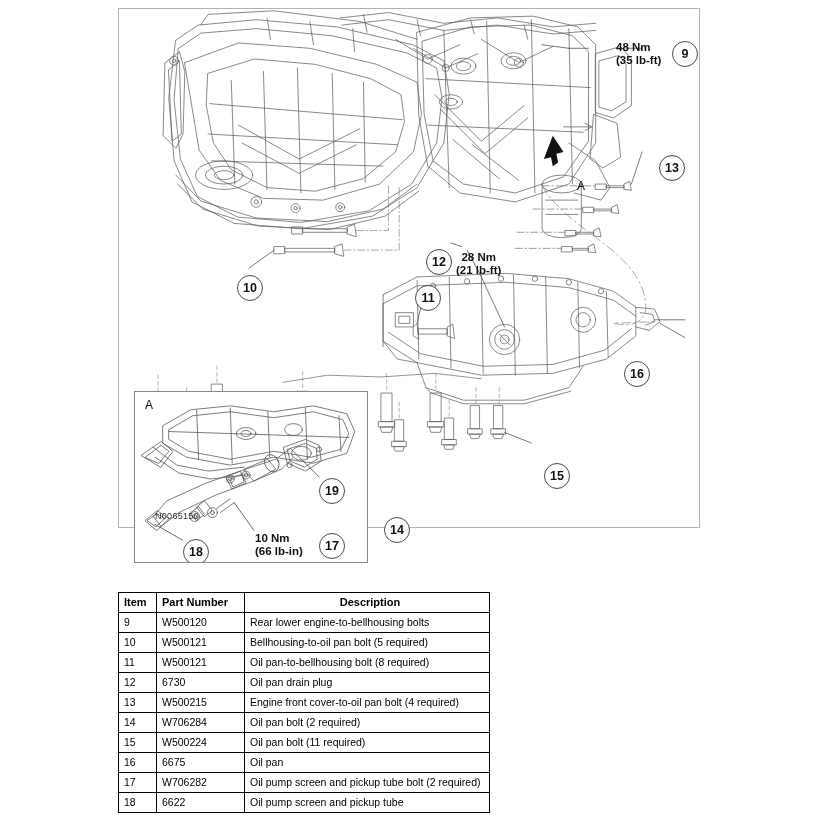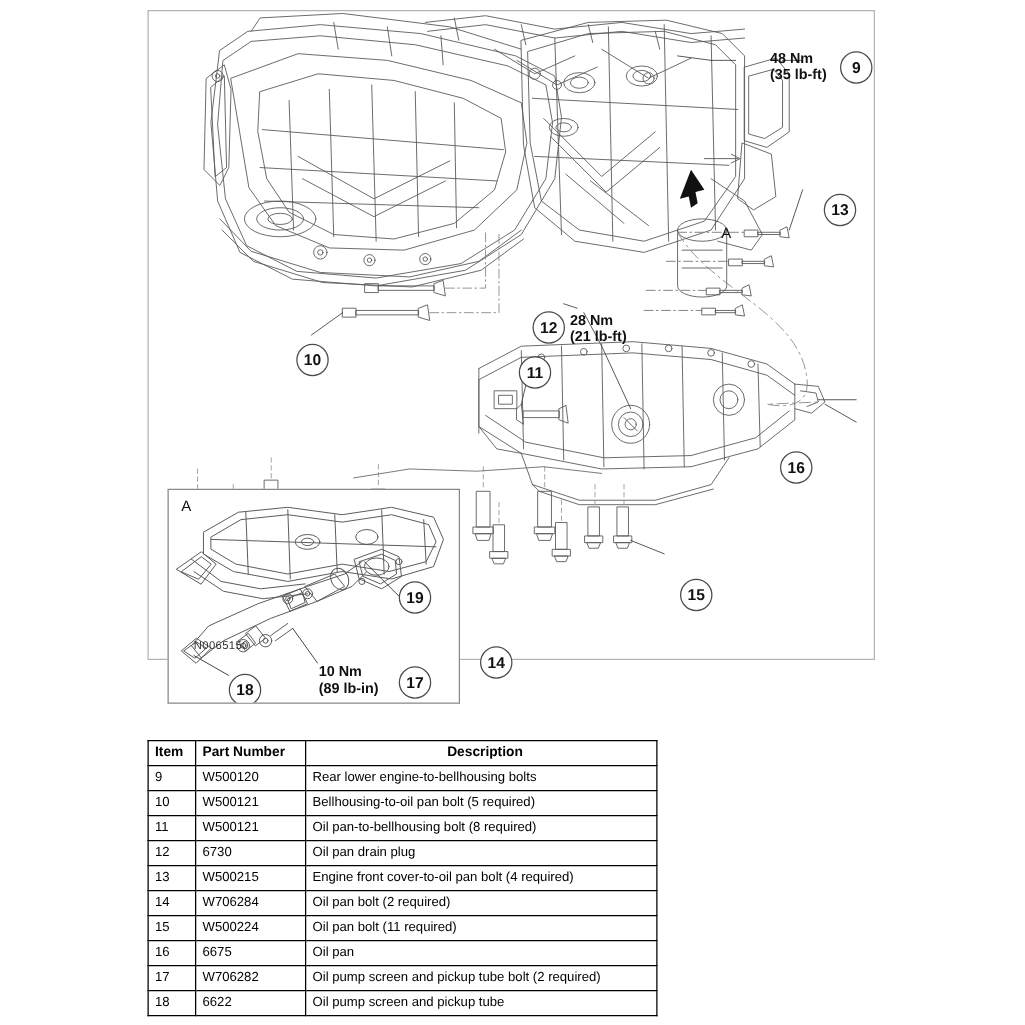--- a/index.html
+++ b/index.html
@@ -103,21 +103,21 @@
     font-size: 12px;
     font-family: "Liberation Sans", sans-serif;
     color: #111;
   }
 
   
   #parts-table {
     position: absolute;
     left: 118px;
     top: 592px;
-    width: 408px;
+    width: 372px;
     border-collapse: collapse;
     font-size: 10.5px;
     font-family: "Liberation Sans", sans-serif;
     background: #fff;
   }
   #parts-table th,
   #parts-table td {
     border: 1px solid #000;
     padding: 3px 5px;
     text-align: left;
@@ -440,21 +440,21 @@
         <path d="M488 128 L496 132 L488 136"></path>
       </g>
     </g>
   </svg>
 
   <div class="torque" style="left:497px; top:32px;">
     <span>48 Nm</span>
     <span class="l2">(35 lb-ft)</span>
   </div>
 
-  <div class="torque" style="left:337px; top:242px;">
+  <div class="torque" style="left:337px; top:242px;text-align:center;">
     <span>28 Nm</span>
     <span class="l2">(21 lb-ft)</span>
   </div>
 
   <div class="callout" style="left:553px; top:32px;">9</div>
   <div class="callout" style="left:118px; top:266px;">10</div>
   <div class="callout" style="left:296px; top:276px;">11</div>
   <div class="callout" style="left:307px; top:240px;">12</div>
   <div class="callout" style="left:540px; top:146px;">13</div>
   <div class="callout" style="left:265px; top:508px;">14</div>
@@ -520,26 +520,26 @@
         <path d="M20 134 L48 150" stroke="#444"></path>
         <path d="M158 58 L186 86" stroke="#444"></path>
         <path d="M100 112 L120 140" stroke="#444"></path>
       </g>
     </svg>
 
     <div class="inset-letter">A</div>
 
     <div class="torque" style="left:120px; top:140px;">
       <span>10 Nm</span>
-      <span class="l2">(89 lb-in)</span>
+      <span class="l2">(66 lb-in)</span>
     </div>
 
     <div class="callout" style="left:184px; top:141px;">17</div>
     <div class="callout" style="left:48px;  top:147px;">18</div>
-    <div class="callout" style="left:184px; top:73px;">19</div>
+    <div class="callout" style="left:184px; top:86px;">19</div>
   </div>
 
   <div class="fig-id">N0065150</div>
 </div>
 
 <table id="parts-table">
   <thead>
     <tr>
       <th class="c-item">Item</th>
       <th class="c-part">Part Number</th>

